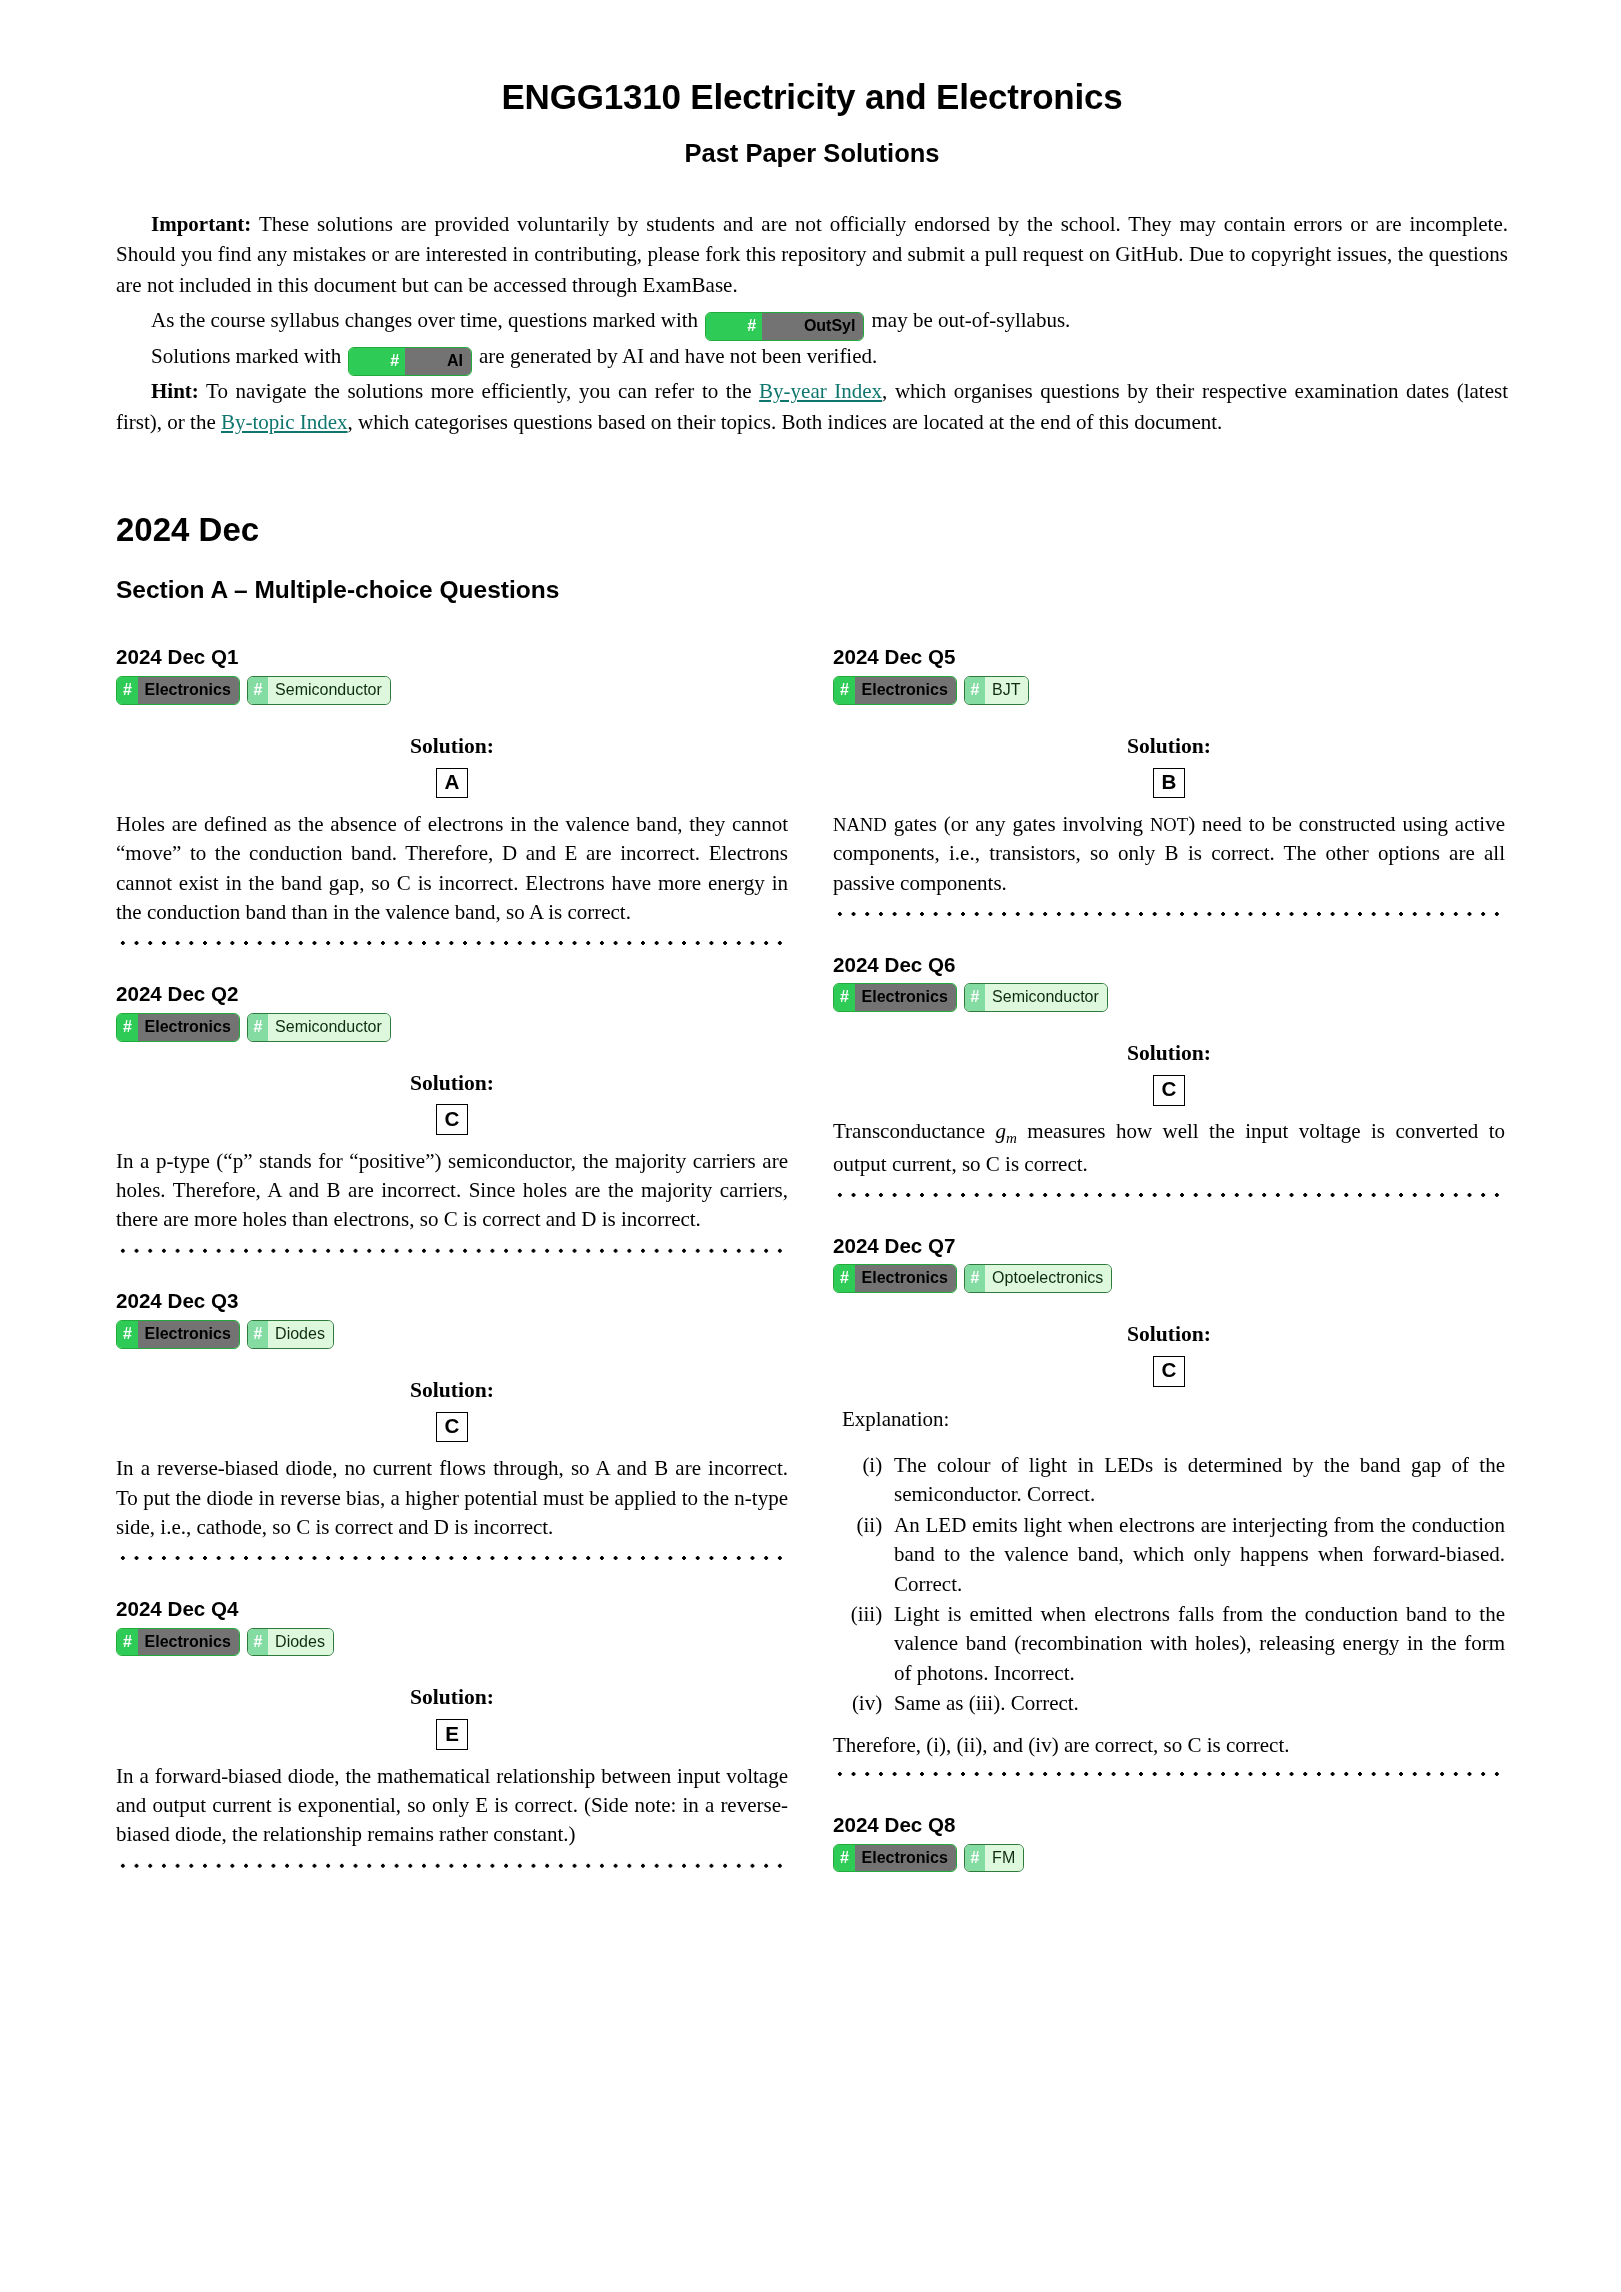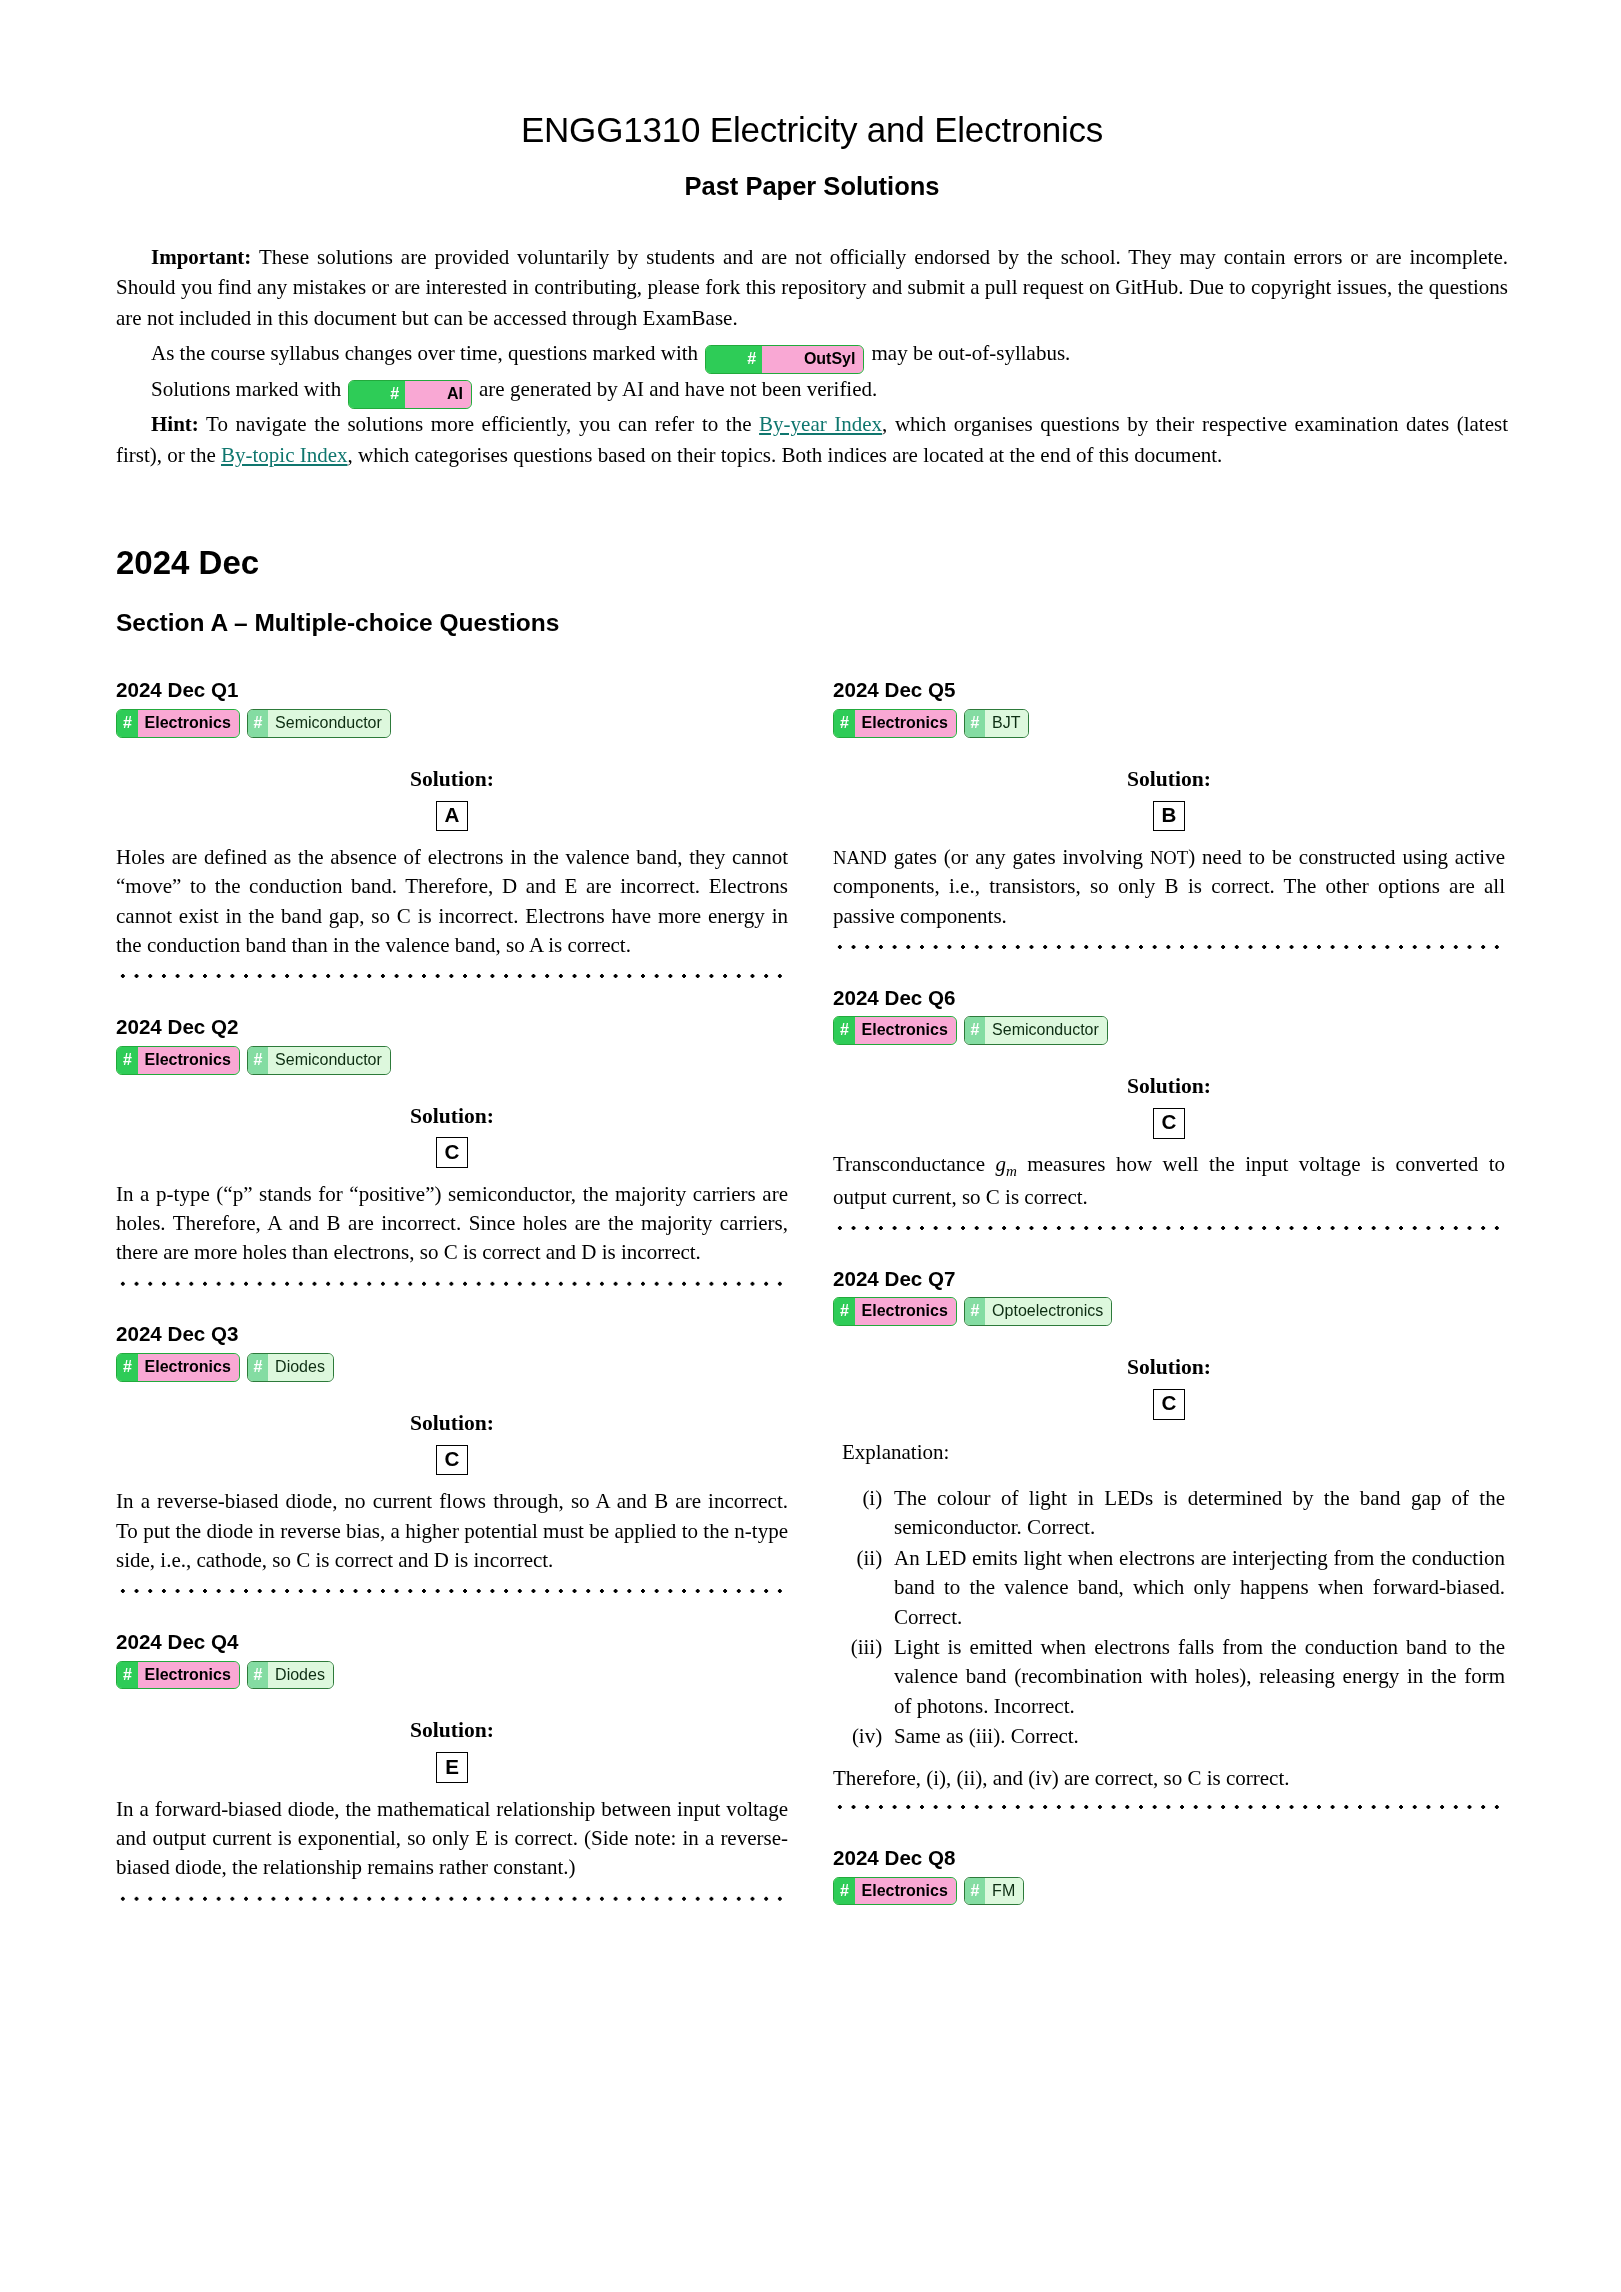--- a/index.html
+++ b/index.html
@@ -22,25 +22,25 @@
   .content {
     position: absolute;
     left: 116px;
     top: 0;
     width: 1392px;
   }
 
   
   .doc-title {
     font-family: "Liberation Sans", sans-serif;
-    font-weight: normal;
+    font-weight: bold;
     font-size: 35px;
     text-align: center;
     margin: 0;
-    padding-top: 110px;
+    padding-top: 77px;
     letter-spacing: -0.2px;
   }
   .doc-subtitle {
     font-family: "Liberation Sans", sans-serif;
     font-weight: bold;
     font-size: 25.5px;
     text-align: center;
     margin: 0;
     padding-top: 21.6px;
   }
@@ -115,21 +115,21 @@
   .tag .label {
     padding: 4.9px 7.8px 5.9px 6.9px;
     display: inline-block;
     color: #000000;
   }
   .tag.primary {
     border: 1px solid #22aa3c;
     background: #8cf08c;
   }
   .tag.primary .hash { background: #2ecc57; }
-  .tag.primary .label { background: #f9a8d4; font-weight: bold; }
+  .tag.primary .label { background: #737373; font-weight: bold; }
   .tag.secondary {
     border: 1px solid #2d7a3a;
     background: #ddf8dd;
   }
   .tag.secondary .hash { background: #84dca2; }
   .tag.secondary .label { background: #ddf8dd; font-weight: normal; color: #0d2d12; }
 
   .tag.inline {
     position: relative;
     top: 3.9px;

